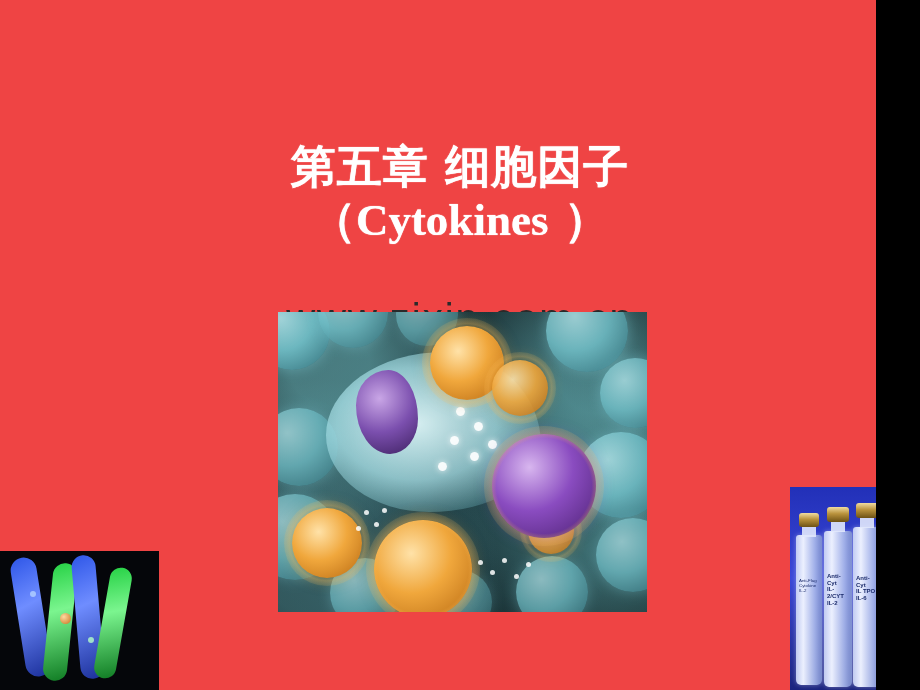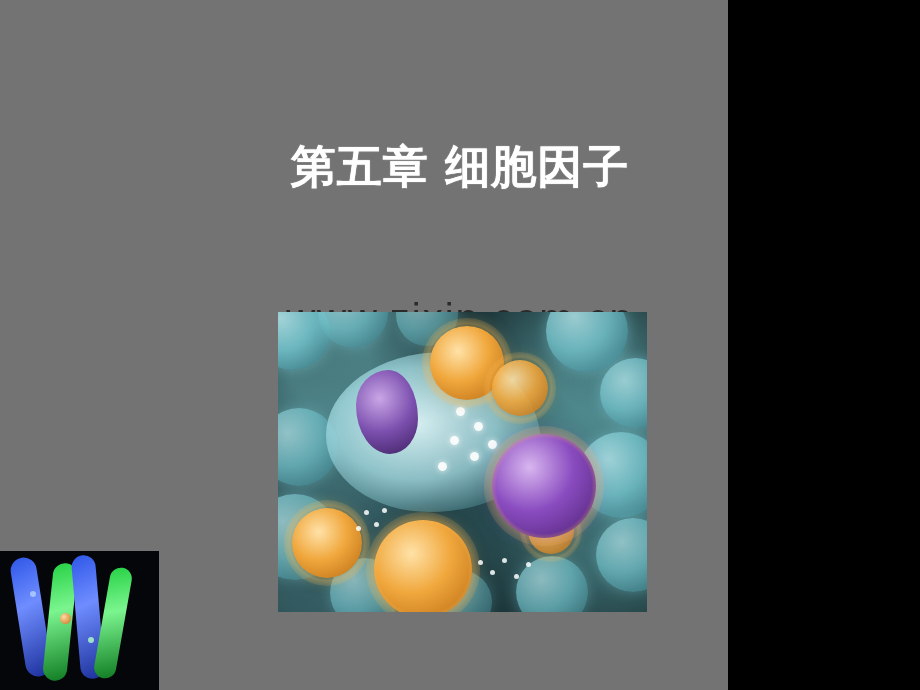--- a/index.html
+++ b/index.html
@@ -8,23 +8,23 @@
     background: #000000;
   }
   body {
     width: 920px;
     height: 690px;
     overflow: hidden;
     font-family: "Liberation Serif", serif;
   }
   .slide {
     position: relative;
-    width: 728px;
+    width: 876px;
     height: 690px;
-    background: #737373;
+    background: #ef4444;
     overflow: hidden;
   }
 
   
   .watermark {
     position: absolute;
     left: 0;
     top: 296px;
     width: 920px;
     text-align: center;
@@ -205,20 +205,21 @@
 </style>
 </head>
 <body>
 
 <div class="slide">
 
   <div class="watermark">www.zixin.com.cn</div>
 
   <div class="title-block">
     <div class="title-line1">第五章  细胞因子</div>
+    <div class="title-line2"><span>（</span><span class="latin">Cytokines</span><span> ）</span></div>
   </div>
 
   <div class="main-photo">
     <div class="mp-bg"></div>
 
     <div class="cell teal" style="left:-24px;top:-18px;width:76px;height:76px;opacity:.85;"></div>
     <div class="cell teal" style="left:40px;top:-34px;width:70px;height:70px;opacity:.7;"></div>
     <div class="cell teal" style="left:118px;top:-28px;width:62px;height:62px;opacity:.6;"></div>
     <div class="cell teal" style="left:268px;top:-22px;width:82px;height:82px;opacity:.8;"></div>
     <div class="cell teal" style="left:322px;top:46px;width:70px;height:70px;opacity:.75;"></div>

